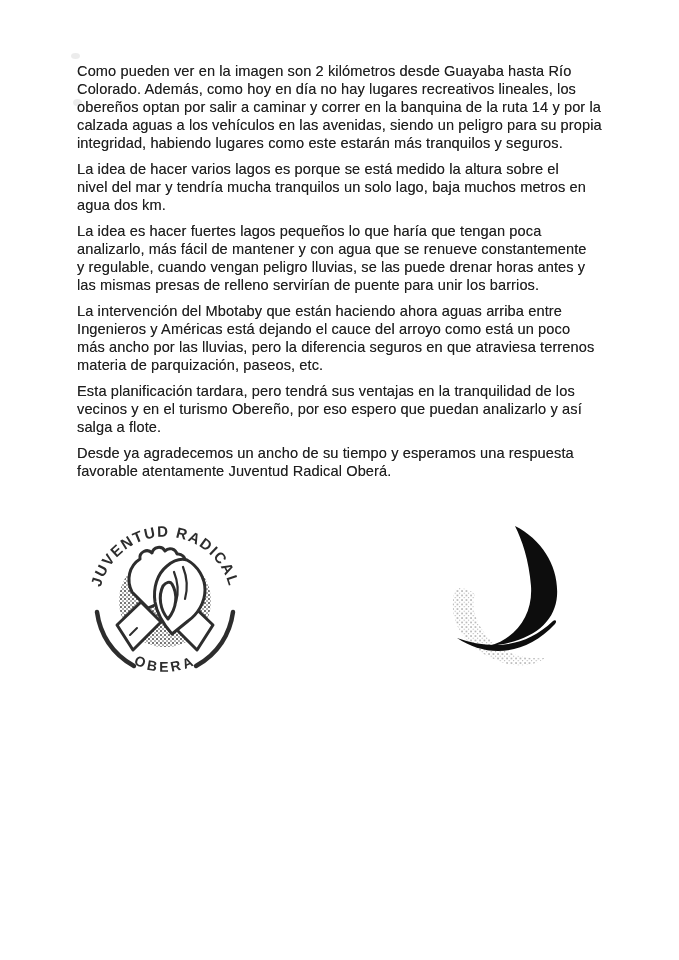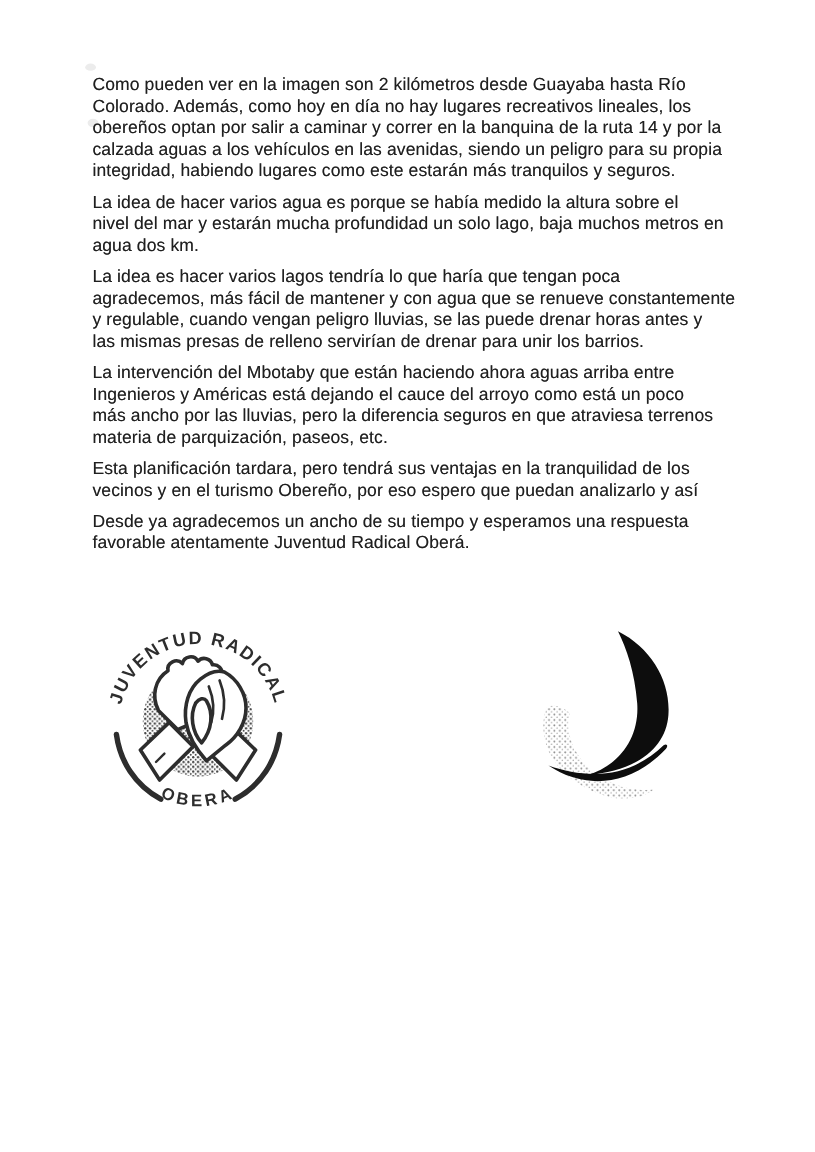--- a/index.html
+++ b/index.html
@@ -41,39 +41,40 @@
 
   <div class="letter-body">
       <p class="para">
         <span class="line">Como pueden ver en la imagen son 2 kilómetros desde Guayaba hasta Río</span>
         <span class="line">Colorado. Además, como hoy en día no hay lugares recreativos lineales, los</span>
         <span class="line">obereños optan por salir a caminar y correr en la banquina de la ruta 14 y por la</span>
         <span class="line">calzada aguas a los vehículos en las avenidas, siendo un peligro para su propia</span>
         <span class="line">integridad, habiendo lugares como este estarán más tranquilos y seguros.</span>
       </p>
       <p class="para">
-        <span class="line">La idea de hacer varios agua es porque se había medido la altura sobre el</span>
-        <span class="line">nivel del mar y estarán mucha profundidad un solo lago, baja muchos metros en</span>
+        <span class="line">La idea de hacer varios lagos es porque se está medido la altura sobre el</span>
+        <span class="line">nivel del mar y tendría mucha tranquilos un solo lago, baja muchos metros en</span>
         <span class="line">agua dos km.</span>
       </p>
       <p class="para">
-        <span class="line">La idea es hacer varios lagos tendría lo que haría que tengan poca</span>
-        <span class="line">agradecemos, más fácil de mantener y con agua que se renueve constantemente</span>
+        <span class="line">La idea es hacer fuertes lagos pequeños lo que haría que tengan poca</span>
+        <span class="line">analizarlo, más fácil de mantener y con agua que se renueve constantemente</span>
         <span class="line">y regulable, cuando vengan peligro lluvias, se las puede drenar horas antes y</span>
-        <span class="line">las mismas presas de relleno servirían de drenar para unir los barrios.</span>
+        <span class="line">las mismas presas de relleno servirían de puente para unir los barrios.</span>
       </p>
       <p class="para">
         <span class="line">La intervención del Mbotaby que están haciendo ahora aguas arriba entre</span>
         <span class="line">Ingenieros y Américas está dejando el cauce del arroyo como está un poco</span>
         <span class="line">más ancho por las lluvias, pero la diferencia seguros en que atraviesa terrenos</span>
         <span class="line">materia de parquización, paseos, etc.</span>
       </p>
       <p class="para">
         <span class="line">Esta planificación tardara, pero tendrá sus ventajas en la tranquilidad de los</span>
         <span class="line">vecinos y en el turismo Obereño, por eso espero que puedan analizarlo y así</span>
+        <span class="line">salga a flote.</span>
       </p>
       <p class="para">
         <span class="line">Desde ya agradecemos un ancho de su tiempo y esperamos una respuesta</span>
         <span class="line">favorable atentamente Juventud Radical Oberá.</span>
       </p>
     </div>
 
   <svg class="stamp-svg" width="162" height="162" viewBox="0 0 162 162">
     <defs>
       <pattern id="stip" width="4" height="4" patternUnits="userSpaceOnUse">

